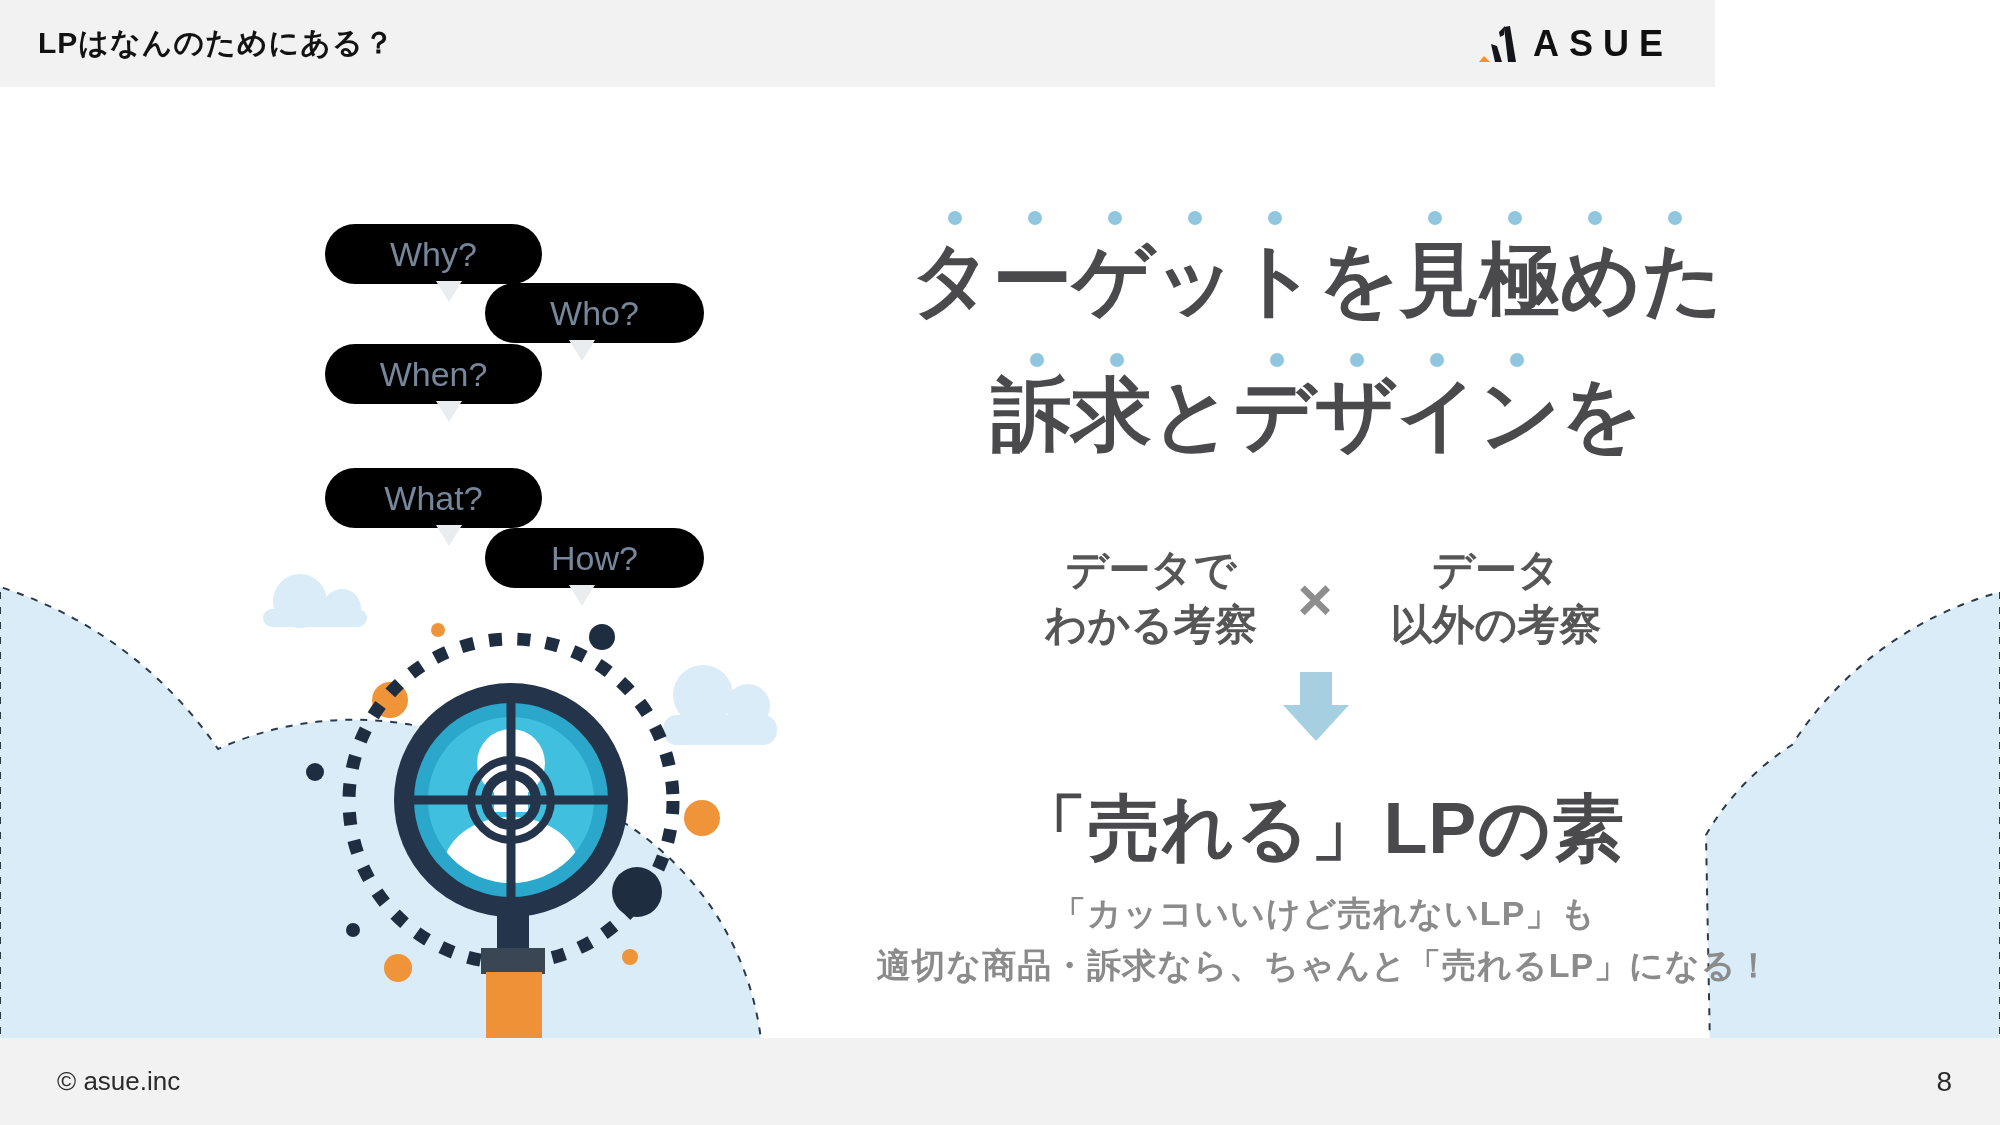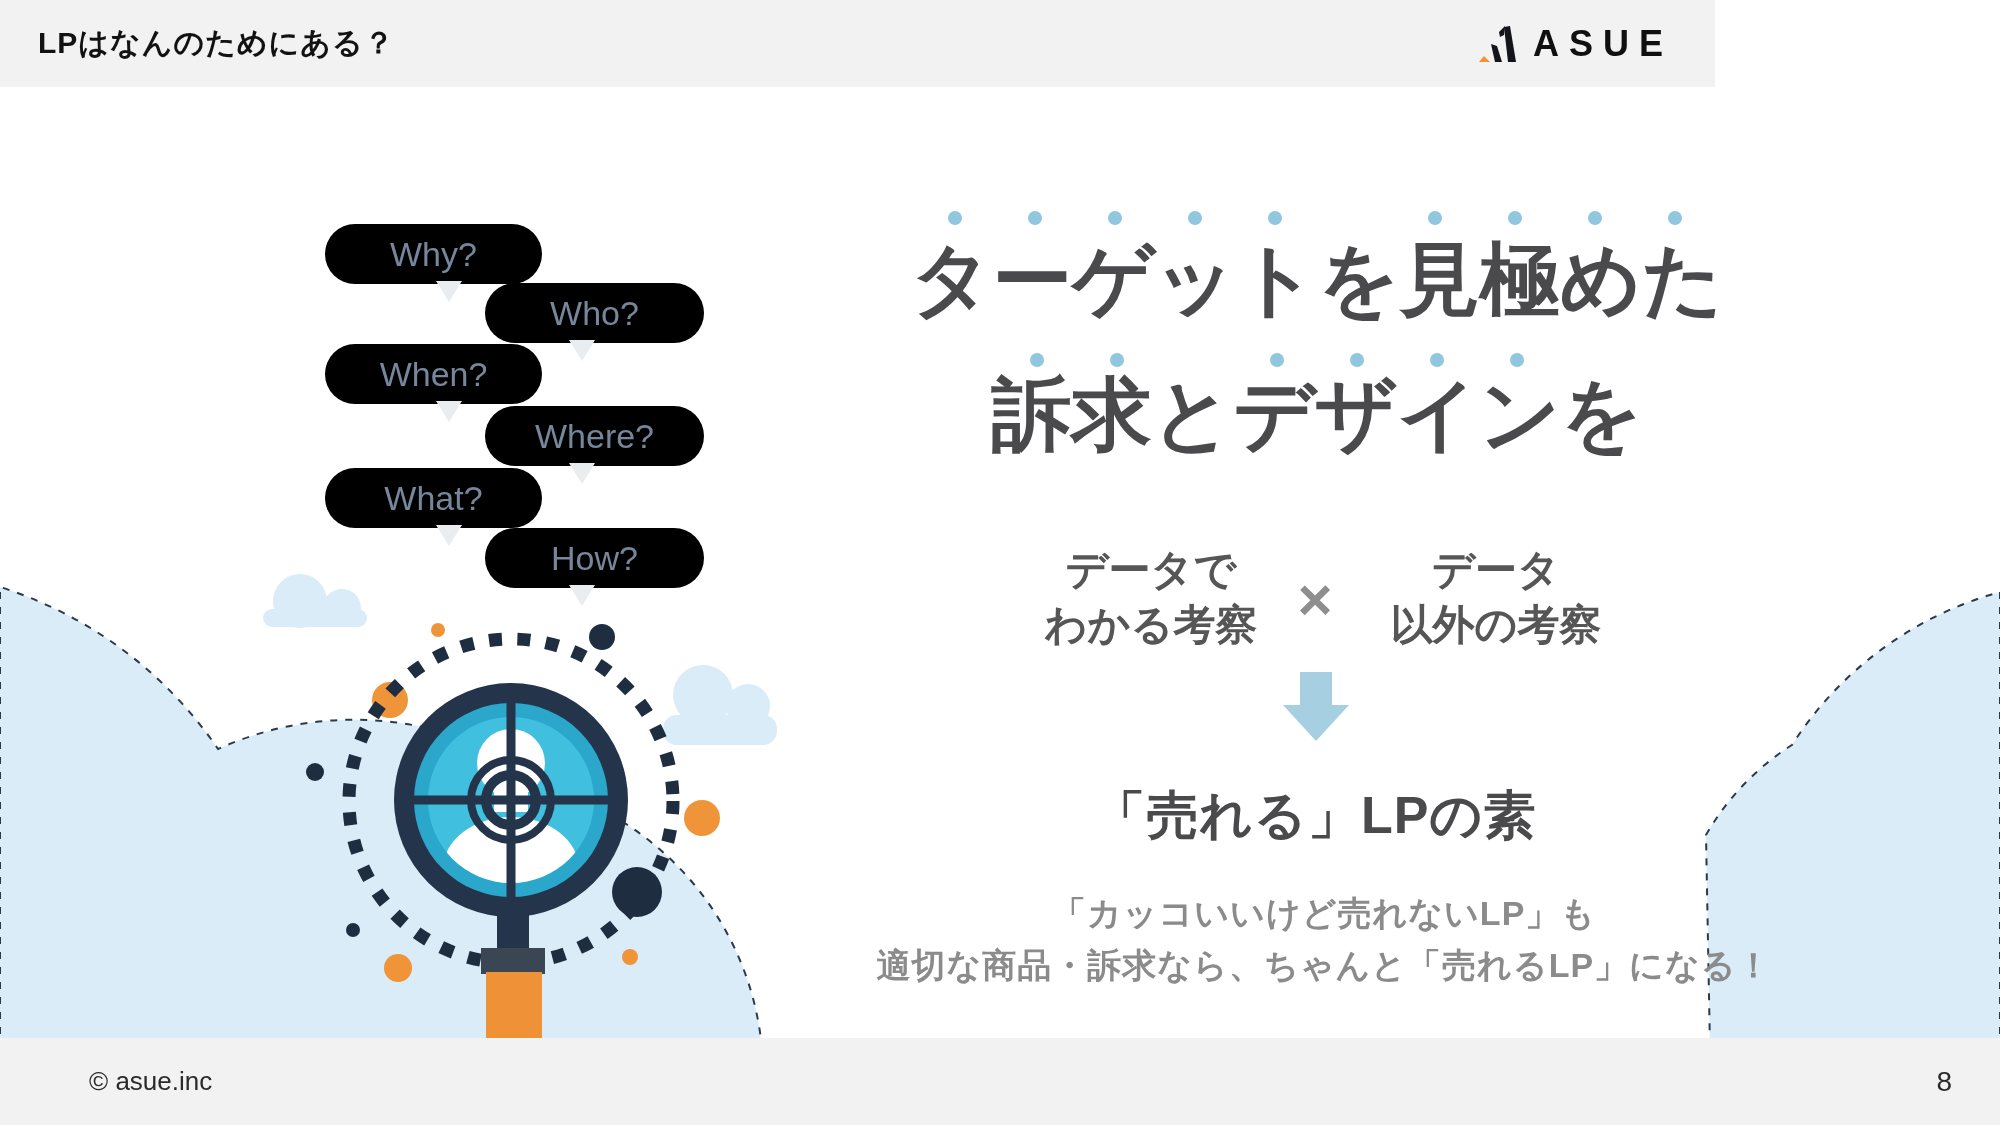--- a/index.html
+++ b/index.html
@@ -58,35 +58,35 @@
   }
   
   .d-arrow{position:absolute;left:1283px;top:585px;width:66px;}
   .d-arrow .shaft{width:32px;height:33px;background:#a6cfe2;margin:0 auto;}
   .d-arrow .head{width:0;height:0;margin:0 auto;
     border-left:33px solid transparent;border-right:33px solid transparent;
     border-top:36px solid #a6cfe2;}
   
   .result-title{
     position:absolute;left:1015px;top:694px;width:600px;text-align:center;
-    font-size:52px;font-weight:900;color:#4a4a4c;letter-spacing:1px;white-space:nowrap;
+    font-size:72px;font-weight:900;color:#4a4a4c;letter-spacing:1px;white-space:nowrap;
   }
   .note{
     position:absolute;width:900px;text-align:center;font-size:34px;font-weight:600;
     color:#8b8b8b;letter-spacing:1px;white-space:nowrap;
   }
   .note1{left:874px;top:804px;}
   .note2{left:874px;top:856px;}
   
   .ftr{
     position:absolute;left:0;top:1038px;width:2000px;height:87px;background:#f2f2f3;
     display:flex;align-items:center;justify-content:space-between;box-sizing:border-box;
     padding:0 48px 0 57px;
   }
-  .copyright{font-size:26px;color:#2b2b2b;margin-left:32px;}
+  .copyright{font-size:26px;color:#2b2b2b;}
   .page-num{font-size:28px;color:#2b2b2b;}
 </style>
 </head>
 <body>
 
 <div class="slide">
 
   <div class="hdr">
     <div class="hdr-title">LPはなんのためにある？</div>
     <div class="logo">
@@ -188,24 +188,20 @@
       <span class="tail"></span>
     </div>
     <div class="bubble b-right" style="top:196px;">
       <span>Who?</span>
       <span class="tail"></span>
     </div>
     <div class="bubble b-left" style="top:257px;">
       <span>When?</span>
       <span class="tail"></span>
     </div>
-    <div class="bubble b-right" style="top:319px;">
-      <span>Where?</span>
-      <span class="tail"></span>
-    </div>
     <div class="bubble b-left" style="top:381px;">
       <span>What?</span>
       <span class="tail"></span>
     </div>
     <div class="bubble b-right" style="top:441px;">
       <span>How?</span>
       <span class="tail"></span>
     </div>
 
     <div class="big-msg">

